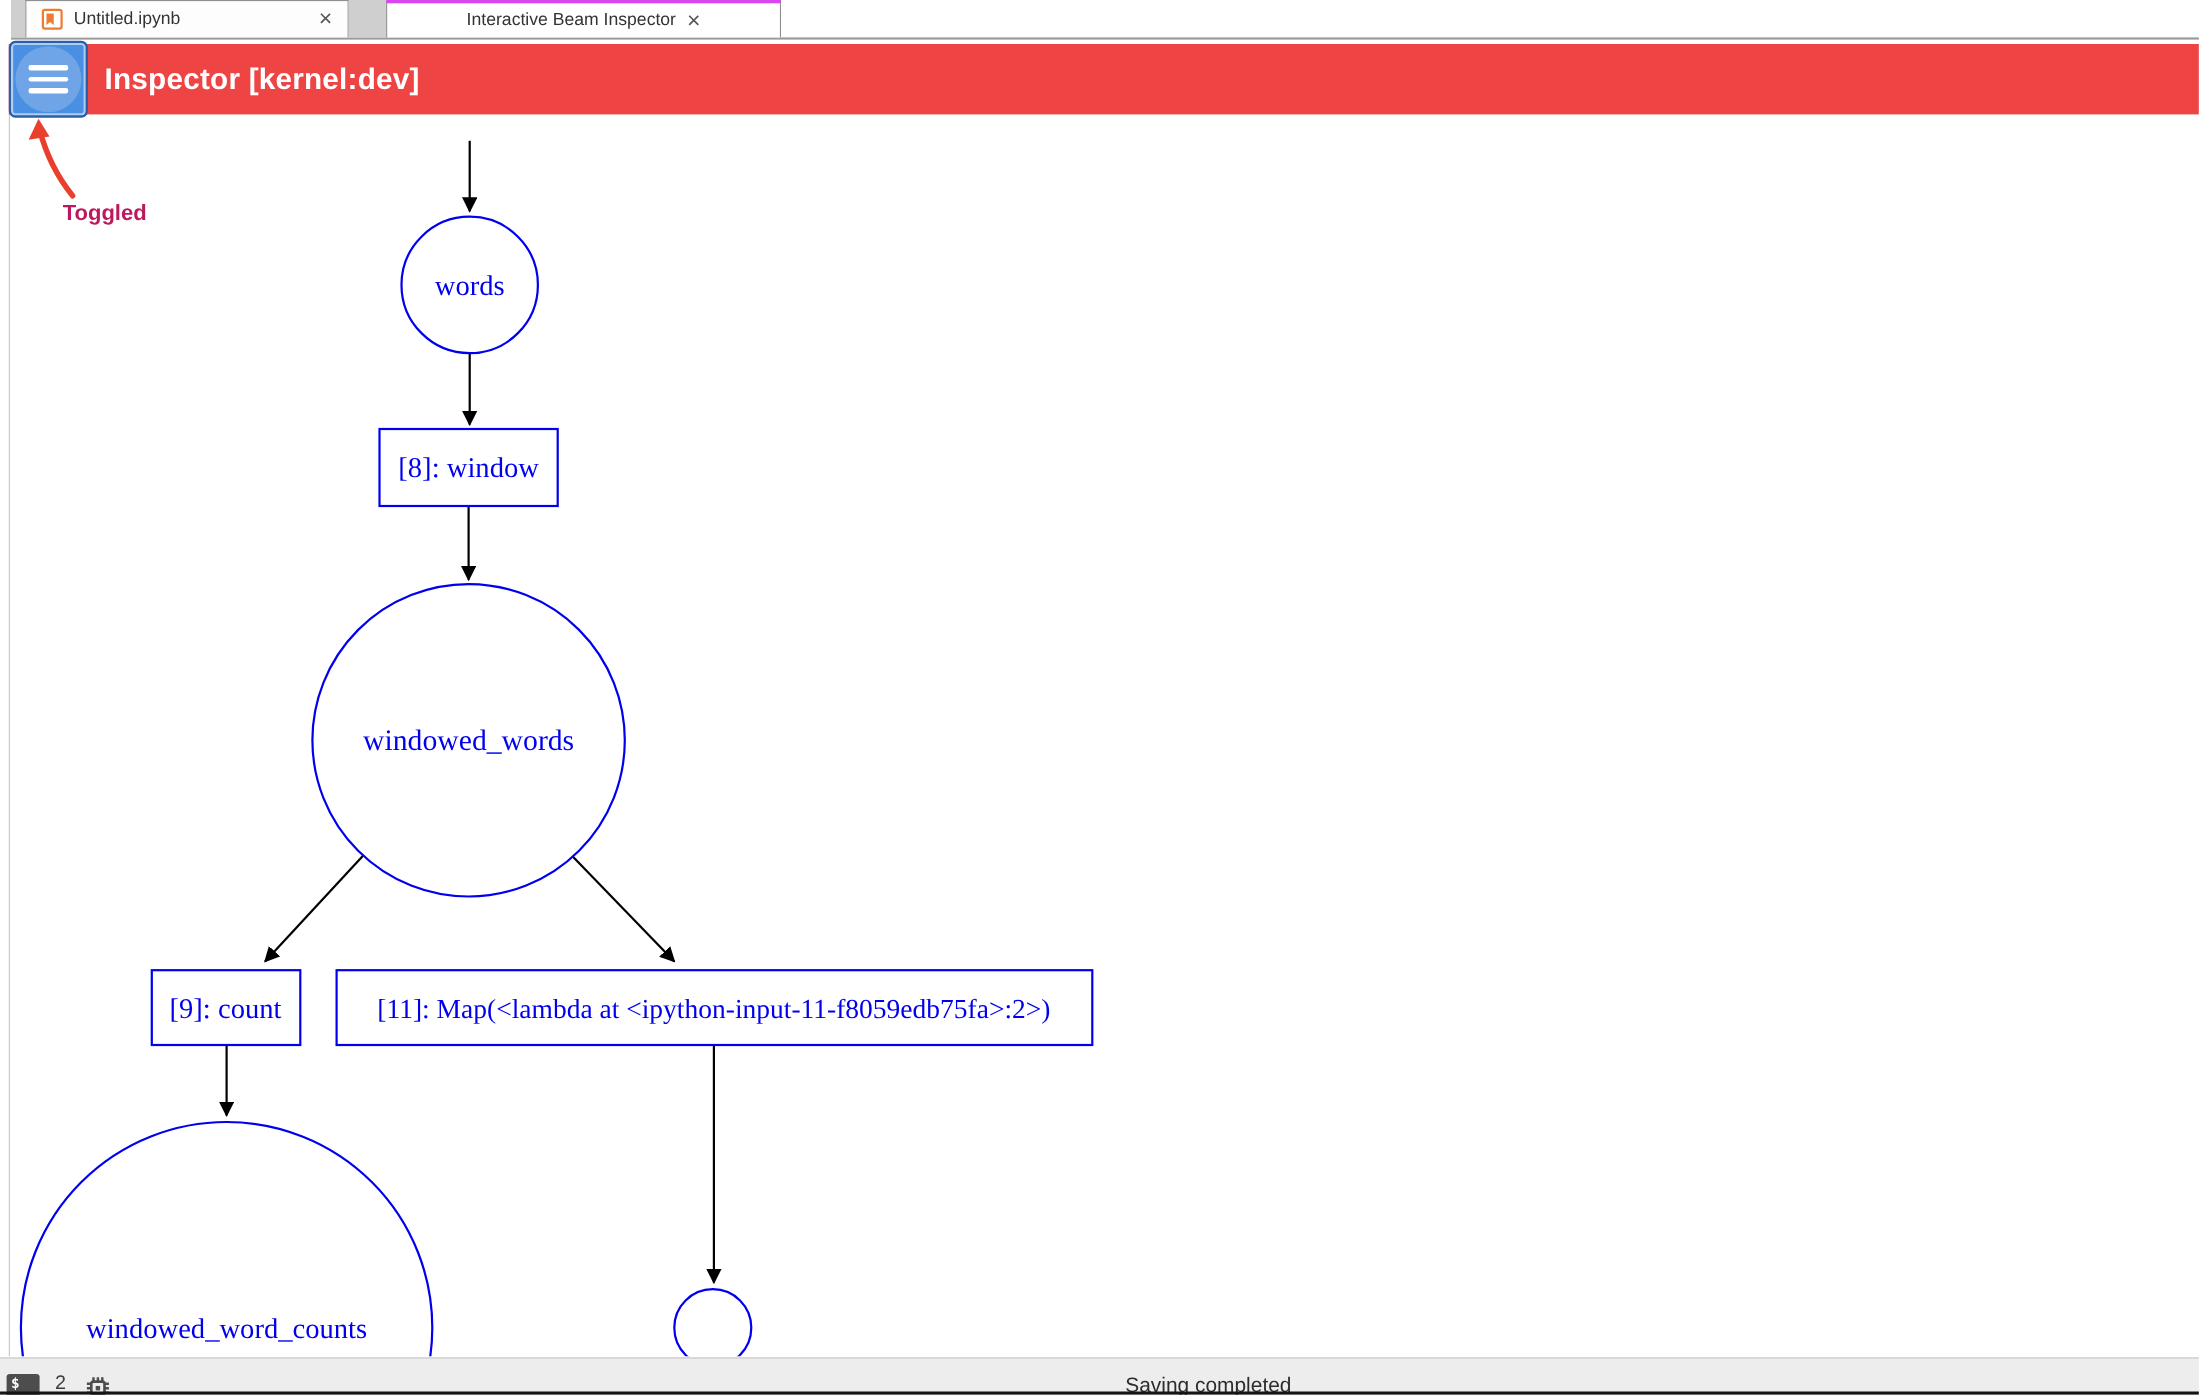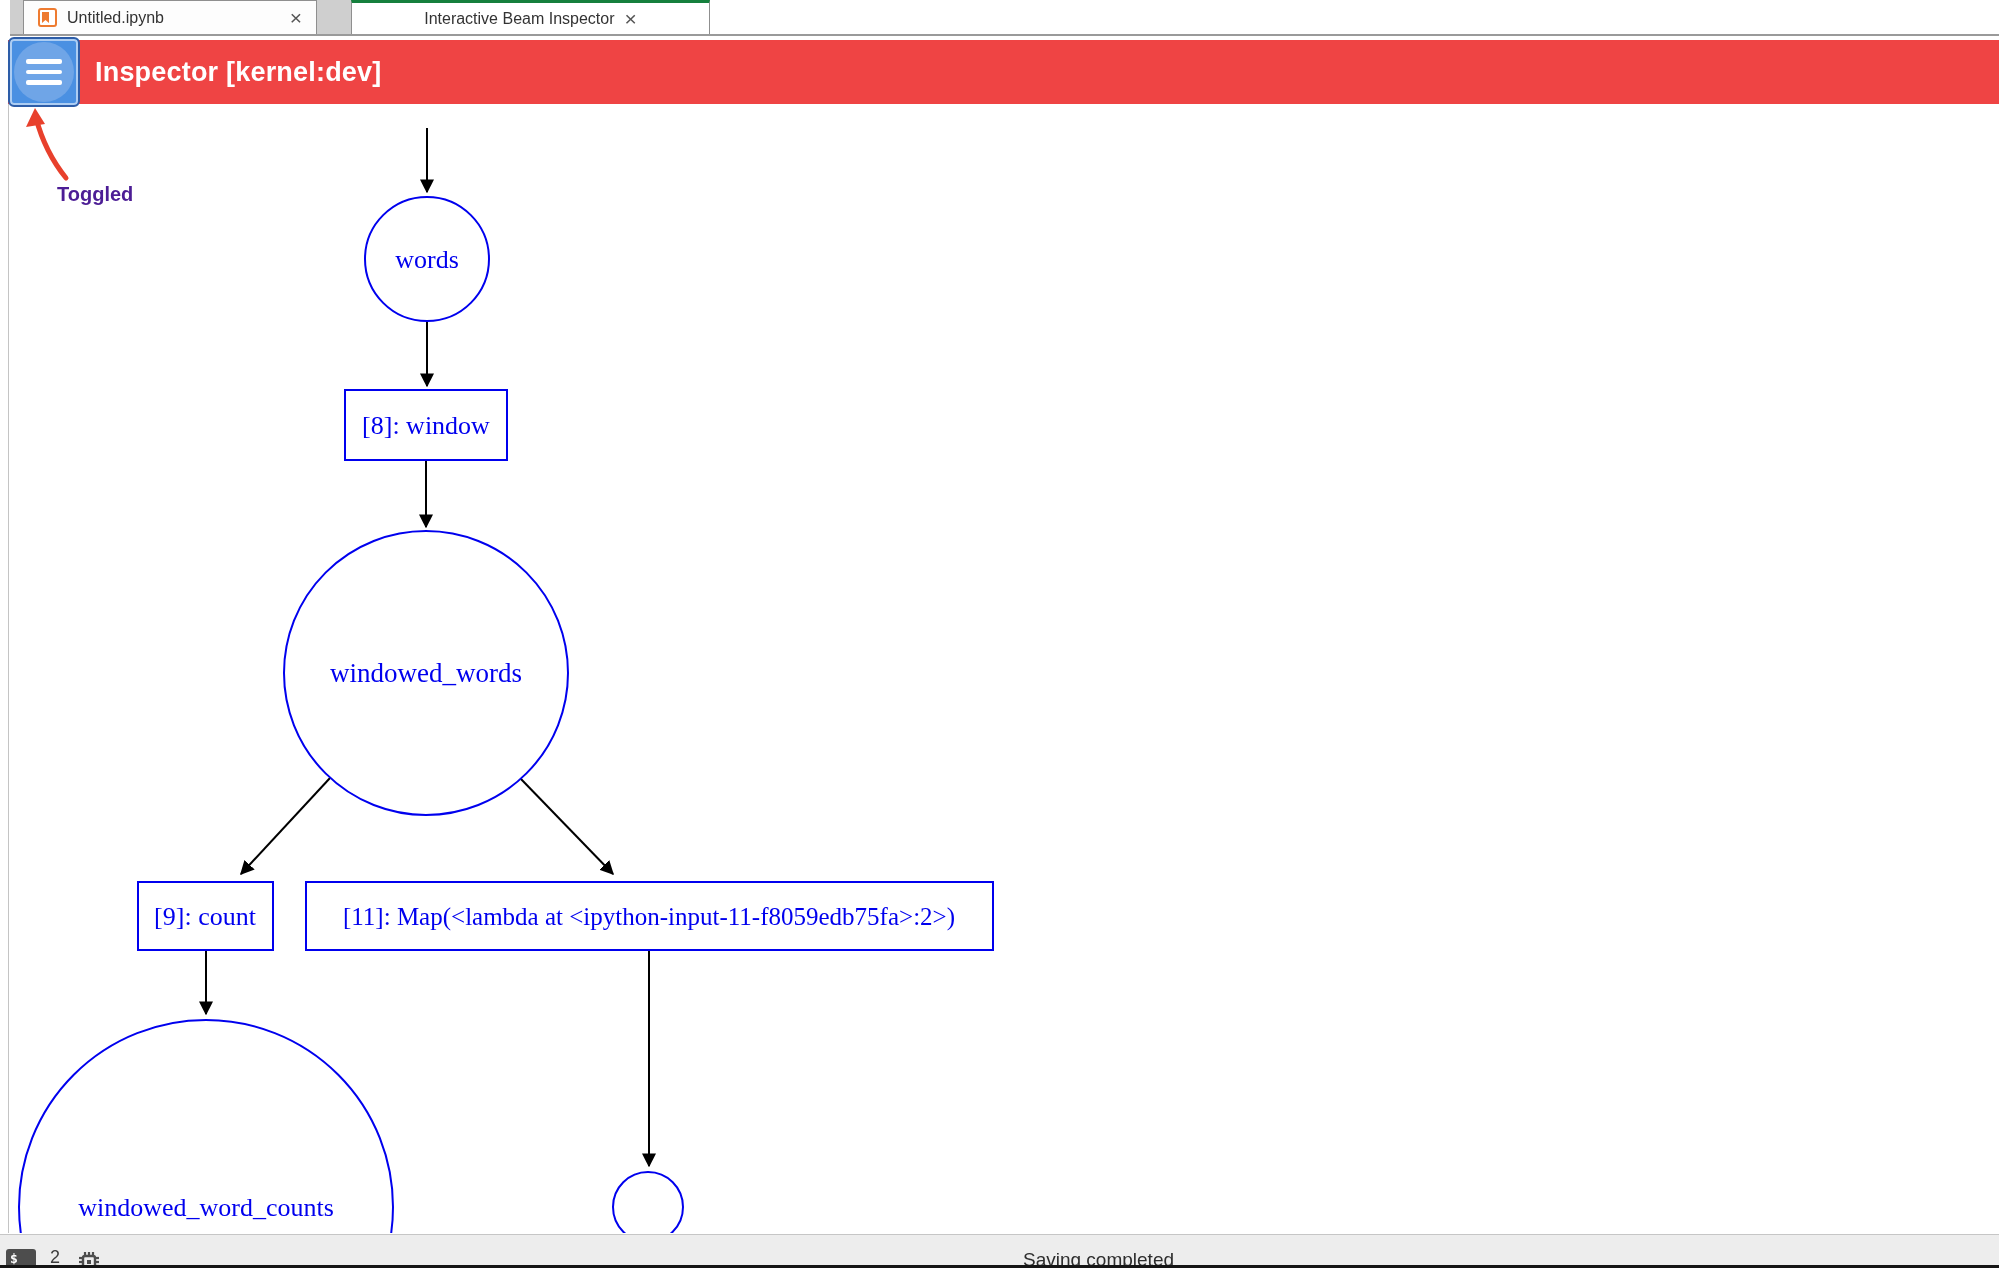--- a/index.html
+++ b/index.html
@@ -34,21 +34,21 @@
     border:1px solid #8f8f8f;border-bottom:none;
     padding:0 14px;
   }
   .tab-gap{
     position:absolute;left:307px;top:0;width:34px;height:34px;background:#cfcfcf;
   }
   .tab-active{
     left:341px;width:359px;
     background:#ffffff;
     border-left:1px solid #8f8f8f;border-right:1px solid #8f8f8f;
-    border-top:3px solid #15803d;
+    border-top:3px solid #d946ef;
     justify-content:center;
   }
   .tab-label{white-space:nowrap;overflow:hidden;}
   .tab-untitled .tab-label{flex:1;margin-left:10px;}
   .tab-close{
     color:#555;font-size:21px;line-height:21px;
     margin-left:10px;cursor:pointer;font-weight:400;
   }
   .notebook-icon{
     position:relative;width:19px;height:19px;flex:0 0 auto;
@@ -99,21 +99,21 @@
 
   
   .gutter-line{
     position:absolute;left:8px;top:104px;width:1px;height:1129px;background:#c4c4c4;
   }
 
   
   .annotation-svg{position:absolute;left:0;top:0;z-index:50;pointer-events:none;}
   .annotation-label{
     position:absolute;left:57px;top:183px;z-index:50;
-    font-size:20px;font-weight:bold;color:#4c1d95;
+    font-size:20px;font-weight:bold;color:#be185d;
   }
 
   
   .graph-svg{position:absolute;left:0;top:0;z-index:1;}
   .graph-svg text{
     font-family:"Liberation Serif","DejaVu Serif",serif;
     fill:#0000ee;
   }
   .node-shape{fill:#ffffff;stroke:#0000ee;stroke-width:2;}
   .edge{stroke:#000;stroke-width:2;fill:none;}

